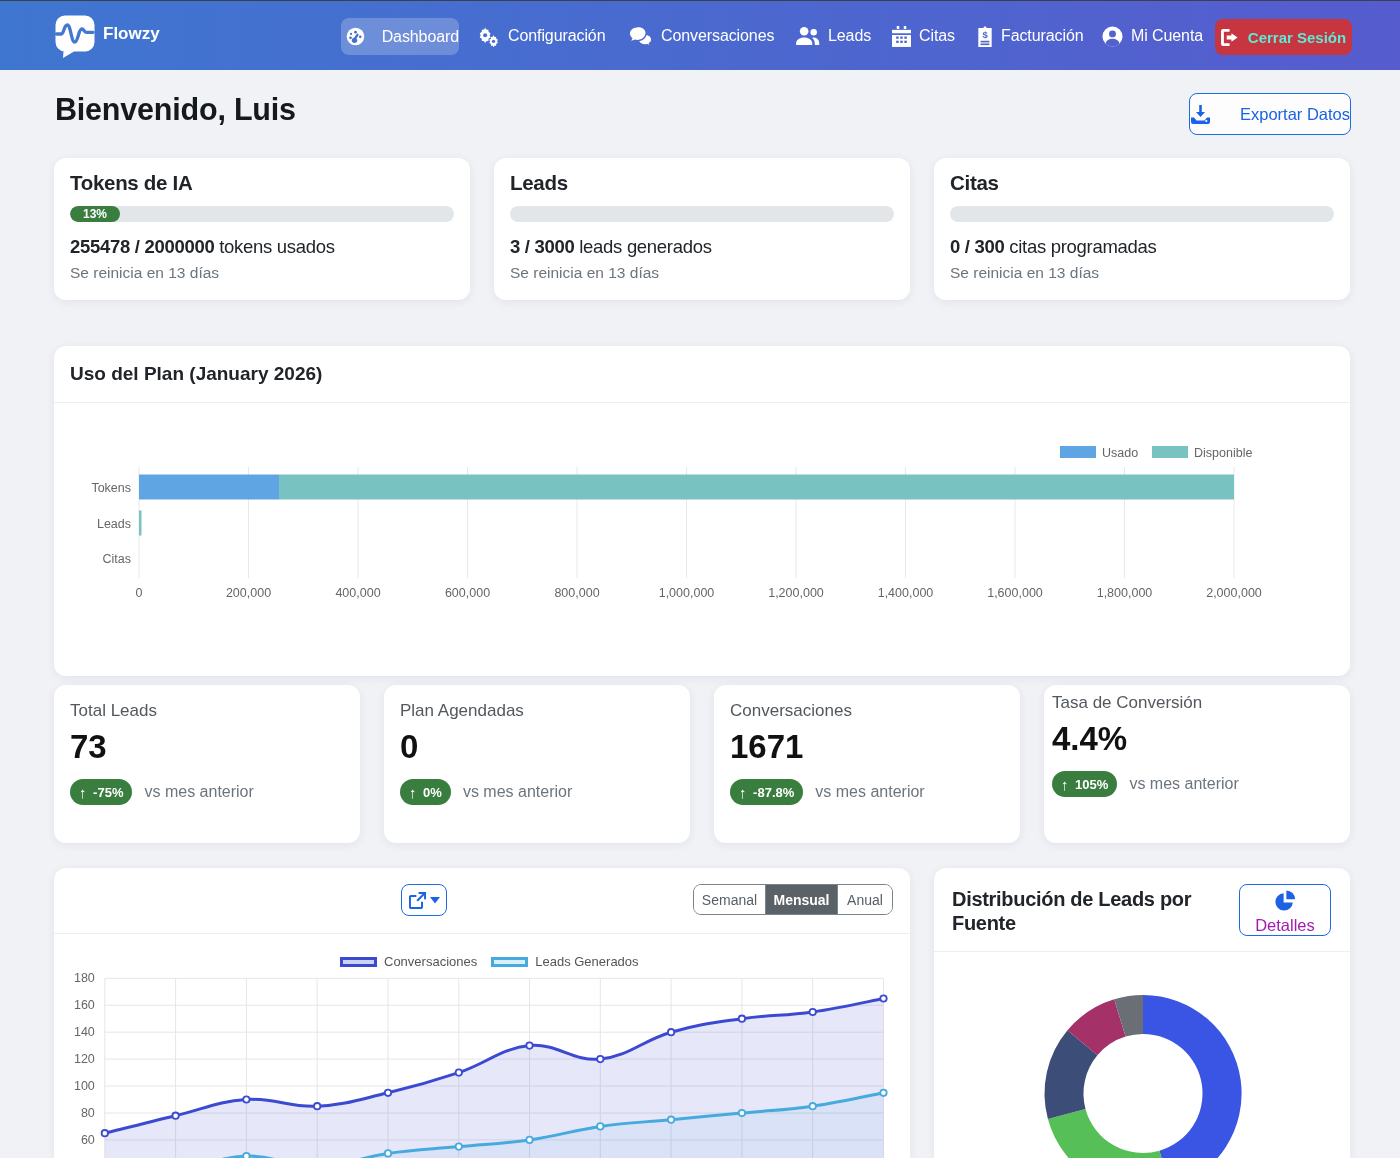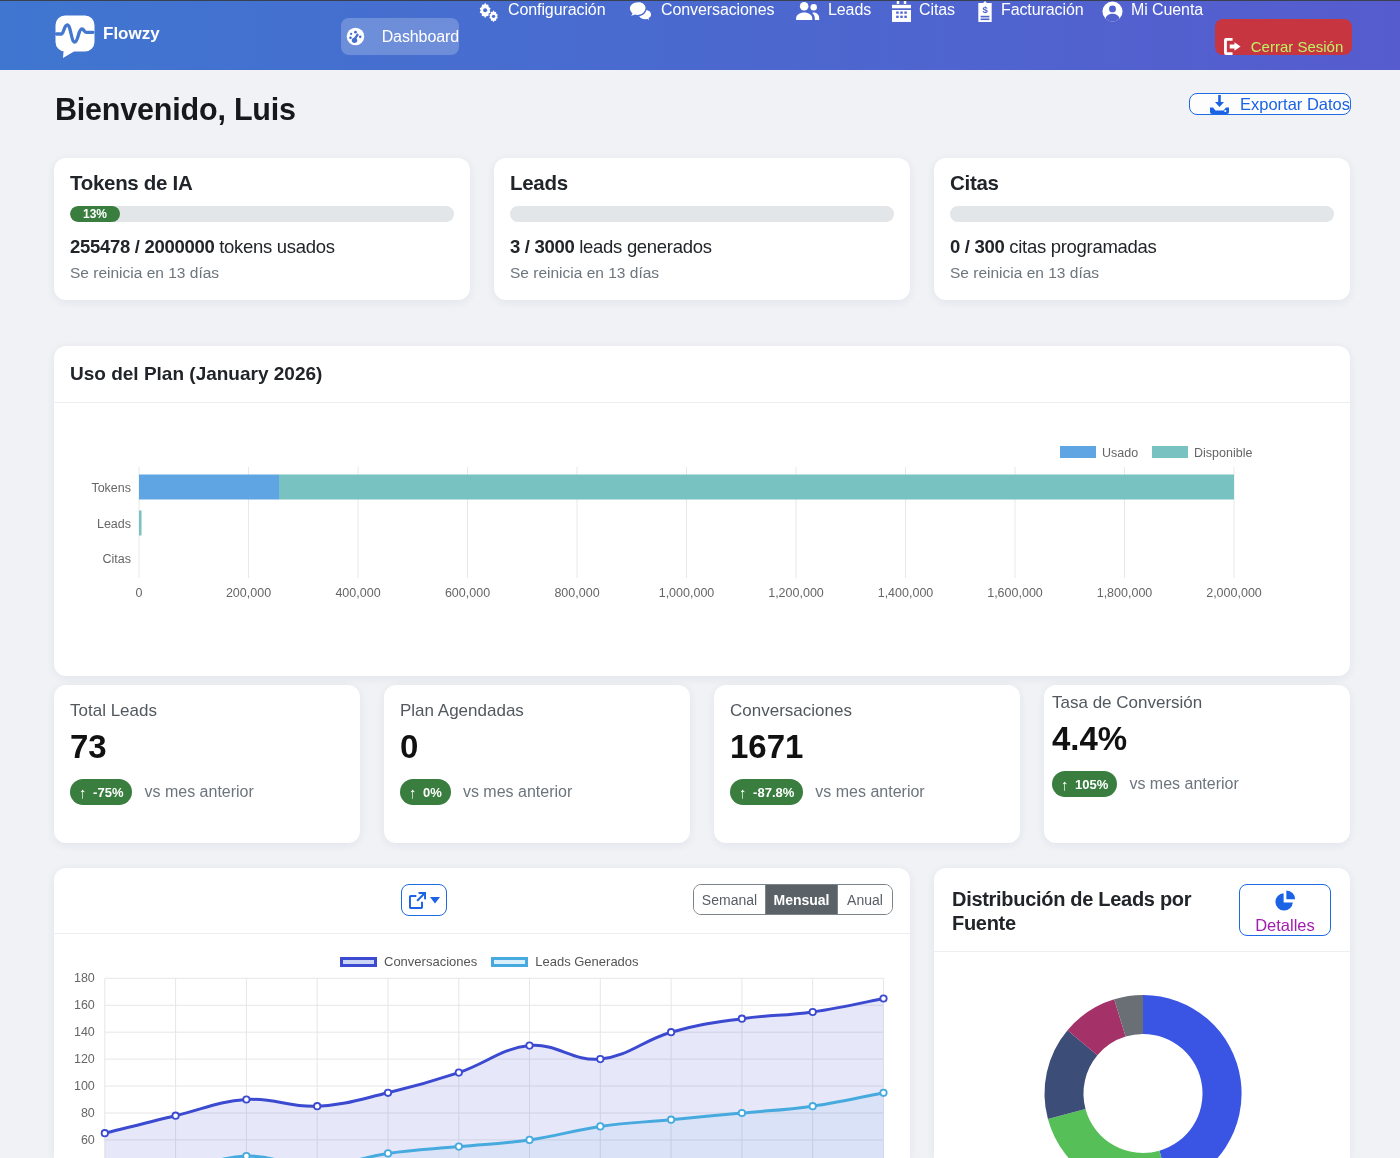--- a/index.html
+++ b/index.html
@@ -1,24 +1,24 @@
 <!DOCTYPE html>
 <html><head><meta charset="utf-8">
 <style>
 *{margin:0;padding:0;box-sizing:border-box}
 html,body{width:1400px;height:1158px;overflow:hidden}
 body{font-family:"Liberation Sans",sans-serif;background:#f0f2f6;position:relative;color:#212529}
 .nav{position:absolute;left:0;top:0;width:1400px;height:70px;background:linear-gradient(90deg,#3f76d0 0%,#565cce 100%);border-top:1px solid #39414f}
 .logo{position:absolute;left:55px;top:14px;width:40px;height:43px}
 .brand{position:absolute;left:103px;top:23px;font-size:17px;font-weight:bold;color:#fff}
-.navitem{position:absolute;top:0;height:70px;display:flex;align-items:flex-start;gap:8px;color:#fff;font-size:16px;letter-spacing:-0.1px}
+.navitem{position:absolute;top:0;height:70px;display:flex;align-items:center;gap:8px;color:#fff;font-size:16px;letter-spacing:-0.1px}
 .pill{position:absolute;left:341px;top:17px;width:118px;height:37px;background:rgba(255,255,255,.22);border-radius:8px;display:flex;align-items:center;justify-content:flex-end;gap:16px;color:#fff;font-size:16px;letter-spacing:-0.1px}
-.btn-logout{position:absolute;left:1215px;top:18px;width:137px;height:36px;background:#c63540;border-radius:8px;display:flex;align-items:flex-end;justify-content:center;gap:8px;color:#bef264;font-size:15px;font-weight:normal}
+.btn-logout{position:absolute;left:1215px;top:18px;width:137px;height:36px;background:#c63540;border-radius:8px;display:flex;align-items:center;justify-content:center;gap:8px;color:#5eead4;font-size:15px;font-weight:bold}
 h1{position:absolute;left:55px;top:92px;font-size:30.5px;font-weight:700;color:#16191c;letter-spacing:-0.2px}
-.btn-export{position:absolute;left:1189px;top:93px;width:162px;height:22px;border:1px solid #1d6ae5;border-radius:8px;background:#fdfdfe;color:#1b63e4;font-size:16.5px;display:flex;align-items:center;justify-content:flex-end;gap:10px}
+.btn-export{position:absolute;left:1189px;top:93px;width:162px;height:42px;border:1px solid #1d6ae5;border-radius:8px;background:#fdfdfe;color:#1b63e4;font-size:16.5px;display:flex;align-items:center;justify-content:space-between;gap:10px}
 .card{position:absolute;background:#fff;border-radius:12px;box-shadow:0 2px 10px rgba(30,40,60,.07)}
 .ctitle{font-size:20.5px;font-weight:700;color:#212529;letter-spacing:-0.3px}
 .track{position:relative;height:16px;background:#e3e6e9;border-radius:8px;overflow:hidden}
 .fill{position:absolute;left:0;top:0;height:16px;background:#397d3f;border-radius:8px;color:#fff;font-size:12px;font-weight:bold;text-align:center;line-height:16px}
 .l1{font-size:18.5px;color:#212529;margin-top:14px;letter-spacing:-0.3px}
 .l2{font-size:15.5px;color:#6c757d;margin-top:6px}
 .stitle{font-size:17px;color:#52585e}
 .snum{font-size:33px;font-weight:700;color:#111;margin-top:7px}
 .srow{display:flex;align-items:center;gap:12px;margin-top:13px}
 .badge{height:26px;background:#397d3f;border-radius:13px;color:#fff;font-size:13px;font-weight:bold;display:inline-flex;align-items:center;padding:0 9px;gap:3px}

